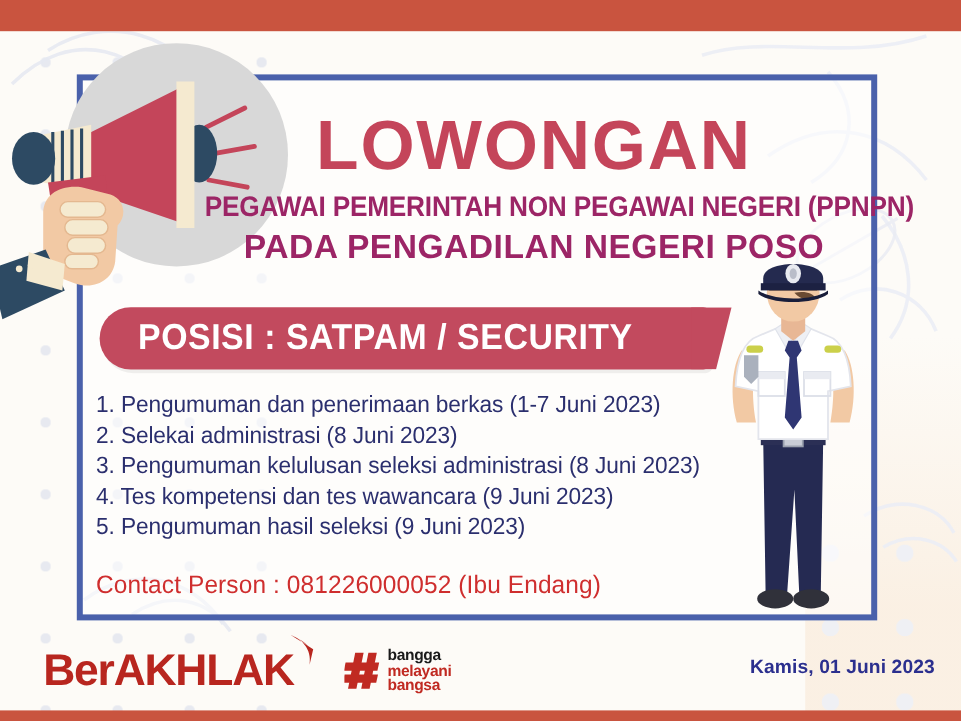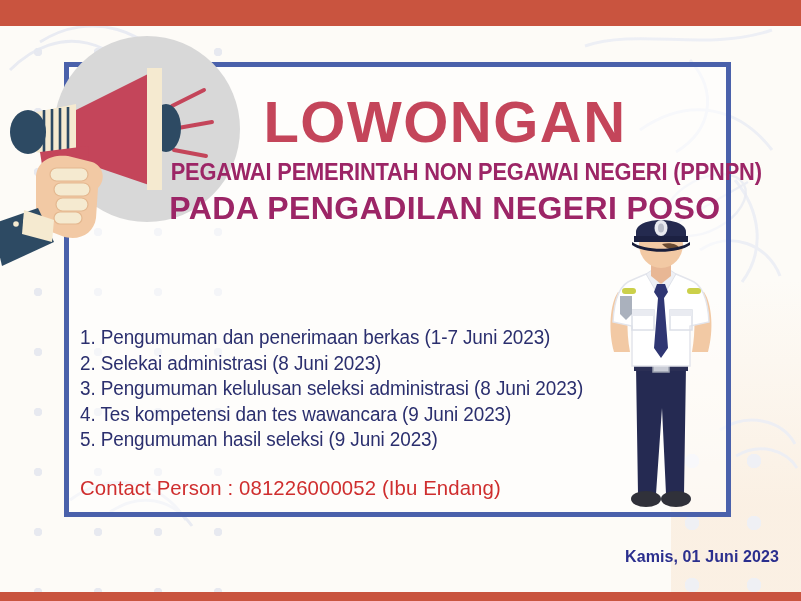--- a/index.html
+++ b/index.html
@@ -76,21 +76,21 @@
   }
   .t-sub1 {
     margin-top:8px;
     font-size:23.5px; font-weight:bold; color:#9c2566;
     letter-spacing:-0.2px;
     transform:scaleX(.93); transform-origin:center;
     white-space:nowrap;
   }
   .t-sub2 {
     margin-top:4px;
-    font-size:32px; font-weight:bold; color:#9c2566;
+    font-size:28px; font-weight:bold; color:#9c2566;
     letter-spacing:.4px;
     white-space:nowrap;
   }
 
   
   .posisi-banner {
     position:absolute; left:83px; top:256px; height:52px;
     background:#c24a5e;
     border-radius:26px 6px 6px 26px;
     display:flex; align-items:center;
@@ -239,20 +239,23 @@
       <circle cx="34" cy="193" r="2.8" fill="#f5ead0"></circle>
     </svg>
   </div>
 
   <div class="title-block">
     <div class="t-lowongan">LOWONGAN</div>
     <div class="t-sub1">PEGAWAI PEMERINTAH NON PEGAWAI NEGERI (PPNPN)</div>
     <div class="t-sub2">PADA PENGADILAN NEGERI POSO</div>
   </div>
 
+  <div class="posisi-banner">
+    <span class="posisi-text">POSISI : SATPAM / SECURITY</span>
+  </div>
 
   <ul class="steps">
     <li class="step-item">1. Pengumuman dan penerimaan berkas (1-7 Juni 2023)</li>
     <li class="step-item">2. Selekai administrasi (8 Juni 2023)</li>
     <li class="step-item">3. Pengumuman kelulusan seleksi administrasi (8 Juni 2023)</li>
     <li class="step-item">4. Tes kompetensi dan tes wawancara (9 Juni 2023)</li>
     <li class="step-item">5. Pengumuman hasil seleksi (9 Juni 2023)</li>
   </ul>
 
   <div class="contact">Contact Person : 081226000052 (Ibu Endang)</div>
@@ -295,16 +298,40 @@
     <path d="M66 26 C 74 24, 82 26, 84 31 C 78 33, 70 31, 66 26 Z" fill="#6b4b33"></path>
 
     <path d="M40 14 C 40 -2, 90 -2, 90 14 L 90 20 L 40 20 Z" fill="#242a4f"></path>
     <rect x="38" y="18" width="54" height="6" fill="#1c2142"></rect>
     <path d="M36 24 C 48 33, 82 33, 94 24 L 94 27 C 82 36, 48 36, 36 27 Z" fill="#191e3b"></path>
 
     <ellipse cx="65" cy="10" rx="6.5" ry="8" fill="#e8eaf0"></ellipse>
     <ellipse cx="65" cy="10" rx="3" ry="4.5" fill="#b9bdc9"></ellipse>
   </svg>
 
+  <div class="footer-logo">
+    <div class="berakhlak">
+      <span>BerAKHLAK</span>
+      <svg class="b-swoosh" viewBox="0 0 26 28">
+        <path d="M4 2 C 14 6, 22 12, 20 24 C 22 10, 14 6, 4 2 Z" fill="#b8261f"></path>
+        <path d="M3 1 L 22 13 L 19 26 C 21 12, 12 5, 3 1 Z" fill="#b8261f"></path>
+      </svg>
+    </div>
+    <div class="bmb">
+      <svg class="bmb-hash" viewBox="0 0 30 34">
+        <g fill="#c02a22">
+          <path d="M9 2 L 16 2 L 10 32 L 3 32 Z"></path>
+          <path d="M20 2 L 27 2 L 21 32 L 14 32 Z"></path>
+          <path d="M1 10 L 29 10 L 27.5 17 L -0.5 17 Z"></path>
+          <path d="M0 20 L 28 20 L 26.5 27 L -1.5 27 Z"></path>
+        </g>
+      </svg>
+      <div class="bmb-text">
+        <div class="bmb-l1">bangga</div>
+        <div class="bmb-l2">melayani</div>
+        <div class="bmb-l3">bangsa</div>
+      </div>
+    </div>
+  </div>
 
   <div class="footer-date">Kamis, 01 Juni 2023</div>
 
 </div>
 
 </body></html>

